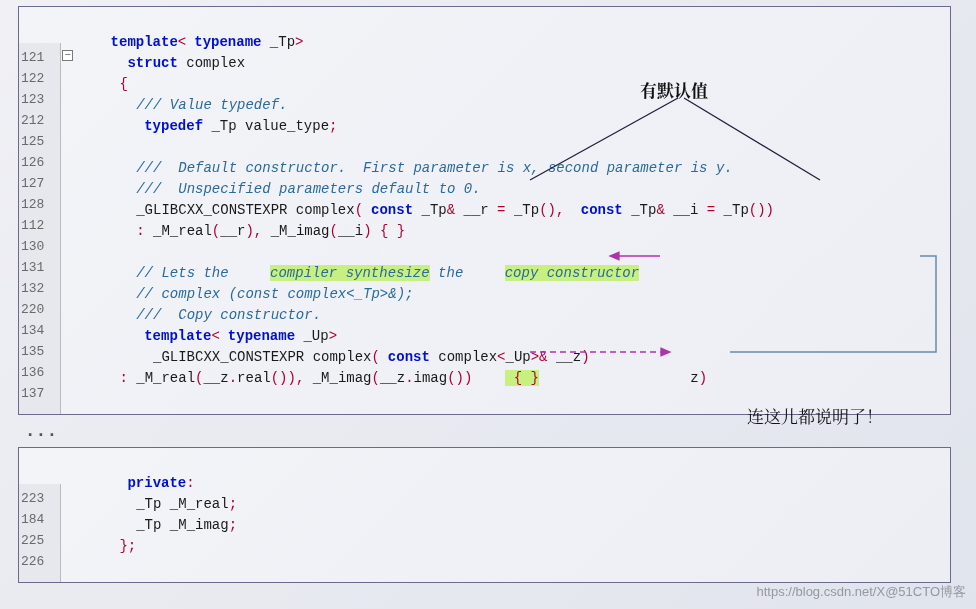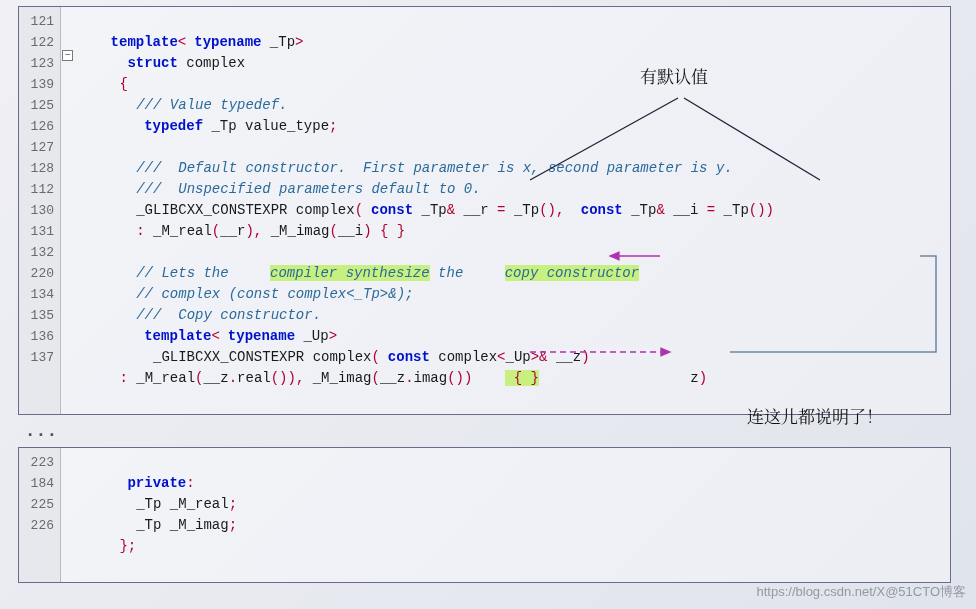--- a/index.html
+++ b/index.html
@@ -17,22 +17,23 @@
     border: 1px solid #6a6a8a;
     background: linear-gradient(135deg, #f2f4f8 0%, #eceef4 100%);
     margin: 4px 25px 4px 18px;
   }
   .gutter {
     flex: 0 0 42px;
     background: #e6e8ee;
     border-right: 1px solid #bbb;
     font-size: 13px;
     color: #6a6a6a;
-    text-align: right;
+    text-align: left;
     padding: 4px 6px 4px 2px;
+    margin-top: 36px;
   }
   .gutter div { height: 21px; line-height: 21px; }
   .fold {
     position: absolute;
     left: 62px;
     top: 50px;
     width: 11px; height: 11px;
     border: 1px solid #7a7a7a;
     background: #fff;
     font-size: 10px; line-height: 9px;
@@ -93,21 +94,21 @@
   }
 </style>
 </head>
 <body>
 
 <div class="code-box" style="margin-top:6px;">
   <div class="gutter">
     <div>121</div>
       <div>122</div>
       <div>123</div>
-    <div>139</div>
+    <div>212</div>
       <div>125</div>
       <div>126</div>
     <div>127</div>
       <div>128</div>
       <div>112</div>
     <div>130</div>
       <div>131</div>
       <div>132</div>
     <div>220</div>
       <div>134</div>
@@ -149,21 +150,21 @@
       <div>226</div>
   </div>
   <div class="code-area">
 <span>      </span><span class="kw">private</span><span class="pun">:</span>
 <span>        </span><span>_Tp _M_real</span><span class="pun">;</span>
 <span>        </span><span>_Tp _M_imag</span><span class="pun">;</span>
 <span>      </span><span class="pun">};</span>
   </div>
 </div>
 
-<div class="anno" style="left:640px; top:64px;">有默认值</div>
+<div class="anno" style="left:640px; top:78px;font-weight:bold;">有默认值</div>
 <div class="anno" style="left:747px; top:380px;">
   <br><span>连这儿都说明了！</span>
 </div>
 
 <svg class="overlay" width="976" height="609">
   <defs>
     <marker id="arr" markerWidth="8" markerHeight="8" refX="6" refY="3" orient="auto">
       <path d="M0,0 L7,3 L0,6 Z" fill="#b030b0"></path>
     </marker>
   </defs>

